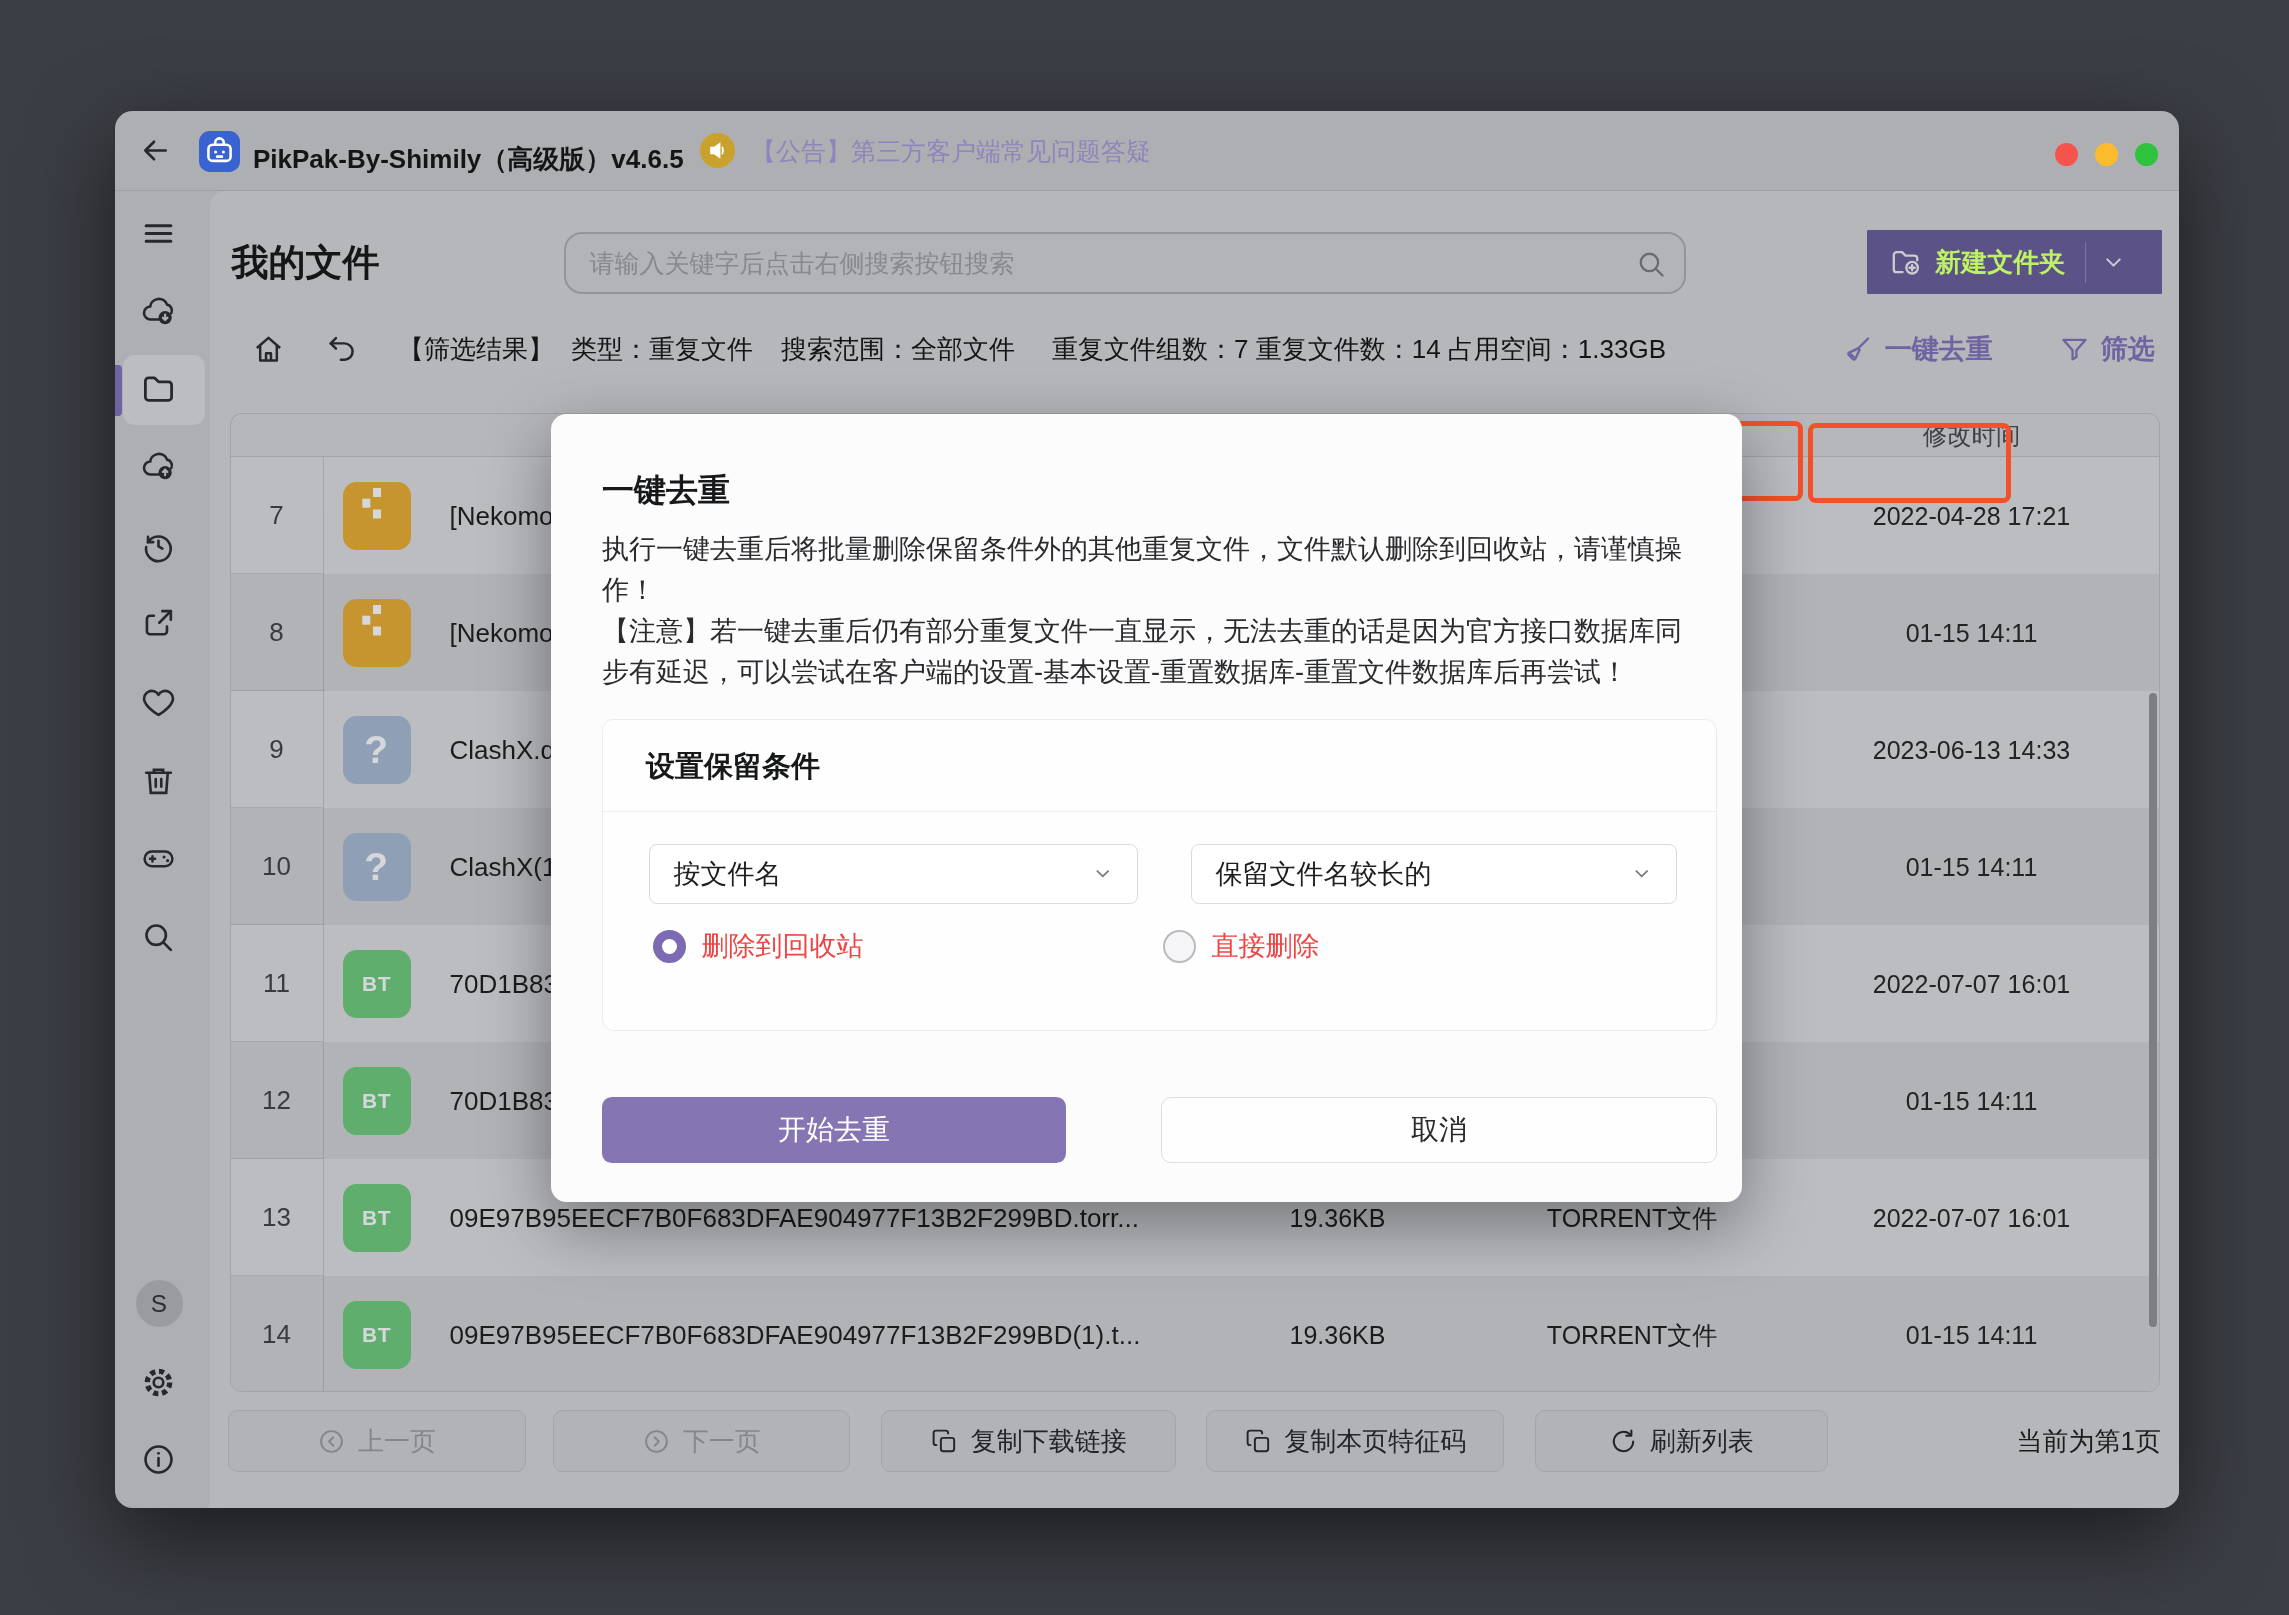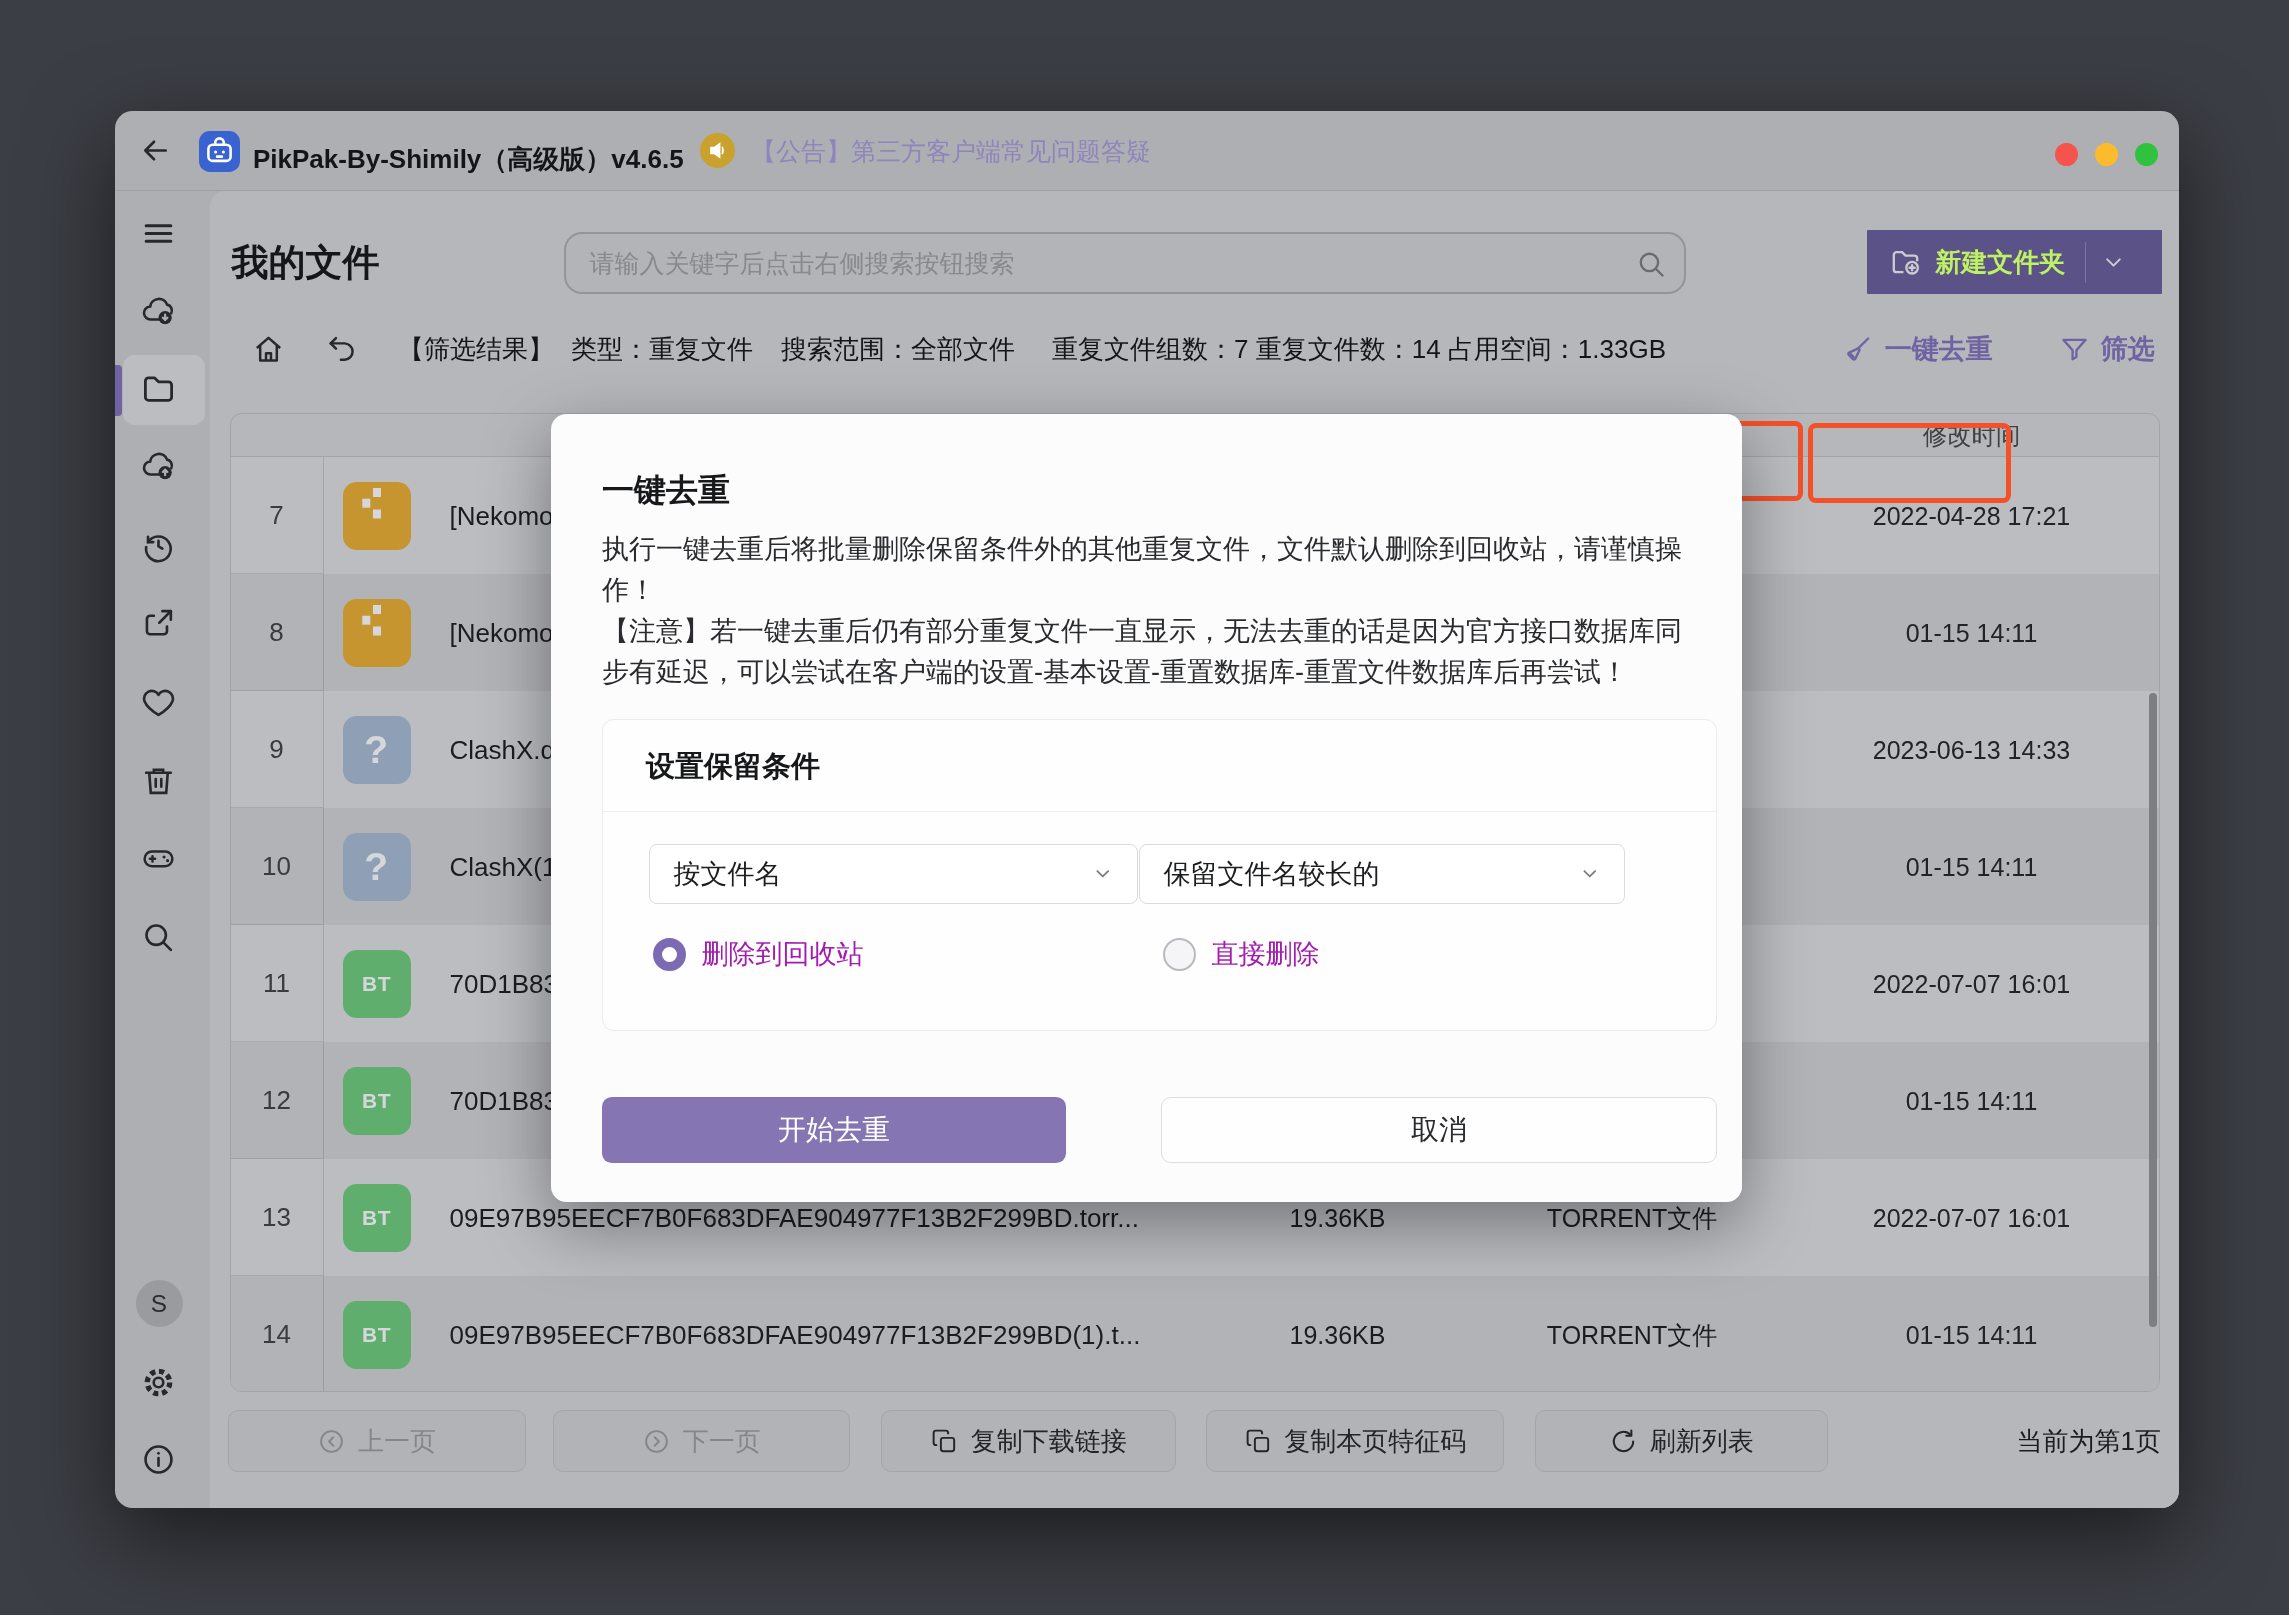--- a/index.html
+++ b/index.html
@@ -87,22 +87,22 @@
          box-shadow:0 23.4px 68px rgba(0,0,0,.38);}
   .m-title{position:absolute;left:51px;top:55px;font-size:32px;font-weight:700;color:#17181a;}
   .m-desc{position:absolute;left:51px;top:115px;width:1090px;font-size:27px;line-height:41px;color:#2a2b2e;}
   .m-card{position:absolute;left:51px;top:305px;width:1115px;height:312px;border:1px solid #ebebee;border-radius:11.7px;background:#fefefe;}
   .mc-title{position:absolute;left:43px;top:27px;font-size:29px;font-weight:700;color:#17181a;}
   .mc-div{position:absolute;left:0;top:91px;width:100%;height:1px;background:#efeff2;}
   .msel{position:absolute;top:124px;height:60px;border:1px solid #d9dbdf;border-radius:7.8px;background:#fff;
         display:flex;align-items:center;font-size:27px;color:#1d1e20;padding:0 23.4px;}
   .msel .chev{margin-left:auto;width:21.5px;height:21.5px;color:#7c7d81;}
   .msel.left{left:46px;width:489px;}
-  .msel.right{left:536px;width:486px;}
-  .mradio{position:absolute;top:216px;display:flex;align-items:center;font-size:27px;color:#a21caf;}
+  .msel.right{left:588px;width:486px;}
+  .mradio{position:absolute;top:208px;display:flex;align-items:center;font-size:27px;color:#ef4444;}
   .rdot{width:33px;height:33px;border-radius:50%;margin-right:15.6px;}
   .rdot.on{background:#fff;border:9.8px solid #7c6ab3;}
   .rdot.off{background:#f5f5f7;border:2px solid #b9babd;}
   .m-btn{position:absolute;top:683px;height:66px;border-radius:9.8px;display:flex;align-items:center;justify-content:center;
          font-size:28px;}
   .m-btn.primary{left:51px;width:464px;background:#8576b3;color:#ffffff;}
   .m-btn.plain{left:610px;width:556px;background:#fefefe;border:1px solid #dcdee2;color:#2a2b2e;}
   svg{display:block;}
 </style>
 </head>

